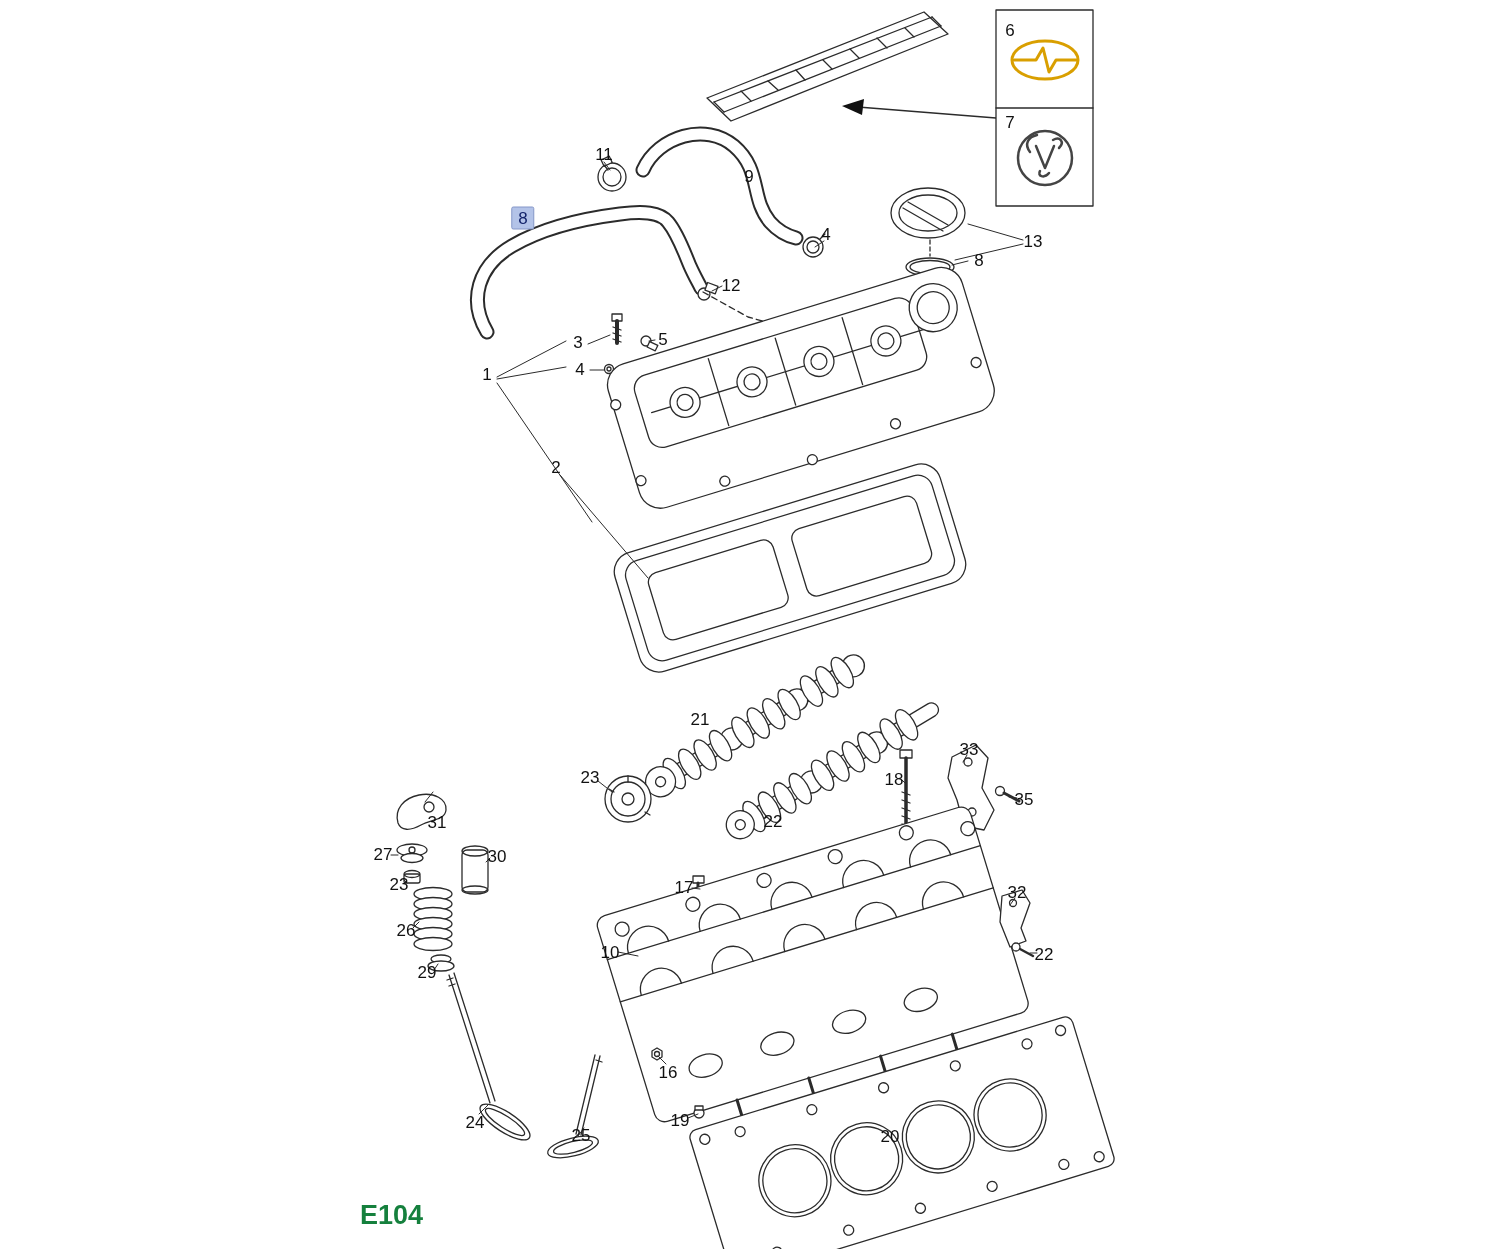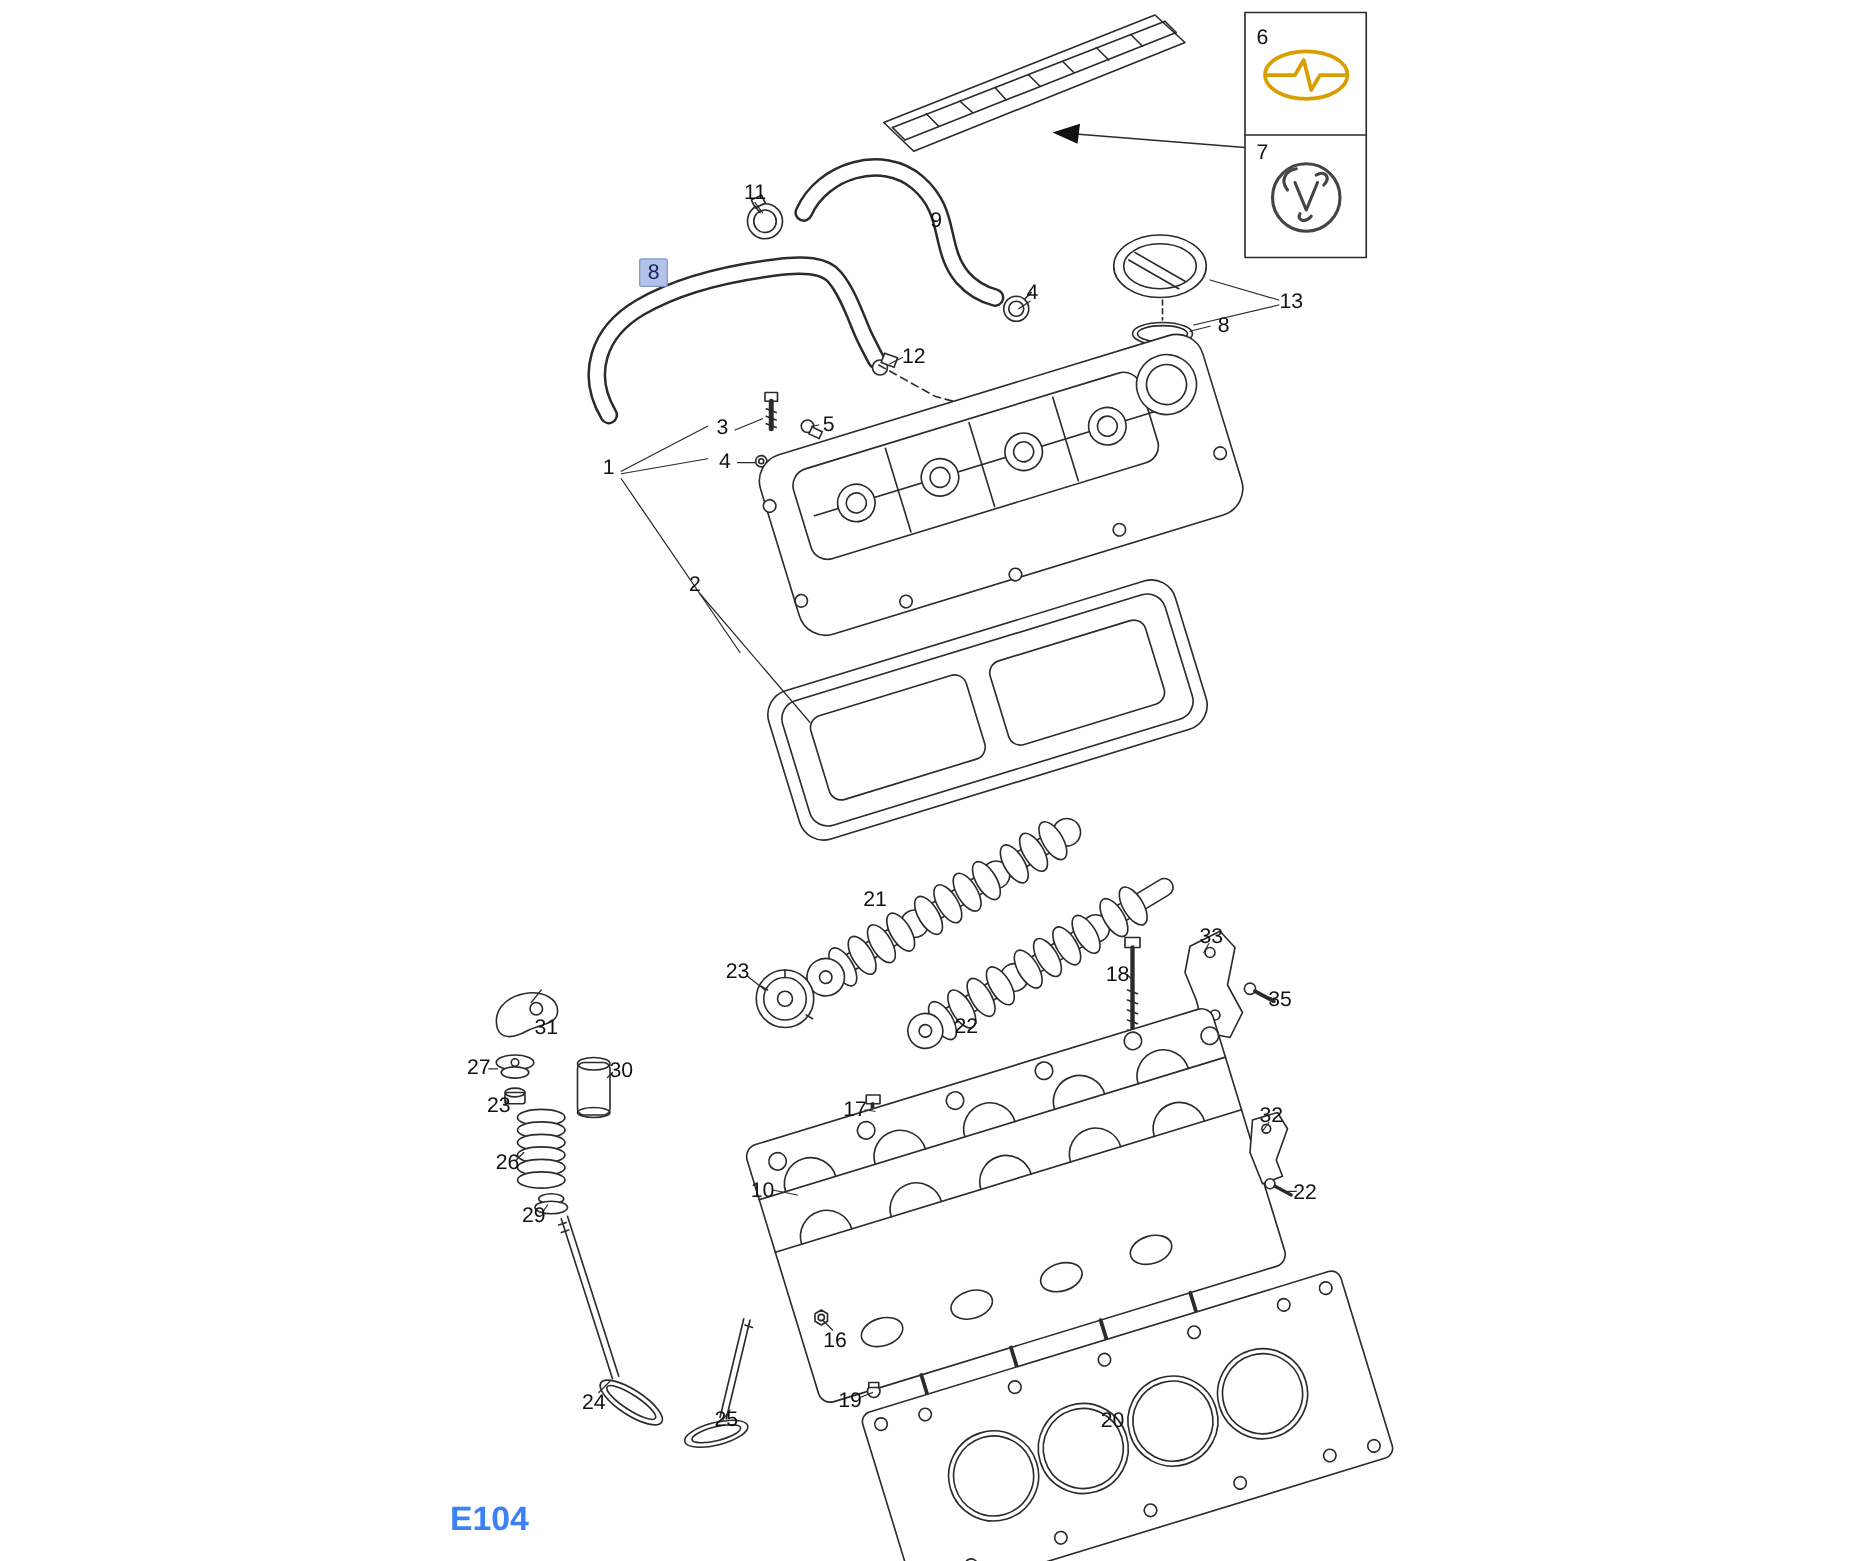--- a/index.html
+++ b/index.html
@@ -3,21 +3,21 @@
 <meta charset="utf-8">
 <style>
   html,body{margin:0;padding:0;background:#fff;}
   #stage{position:relative;width:1500px;height:1249px;background:#ffffff;overflow:hidden;
          font-family:"Liberation Sans",sans-serif;}
   #stage svg{position:absolute;left:0;top:0;}
   .callout{position:absolute;transform:translate(-50%,-50%);font-size:17px;color:#111;
            line-height:1;white-space:nowrap;user-select:none;}
   .callout.highlight{background:#b3c3e8;border:1px solid #8496c8;border-radius:2px;
            padding:2px 6px;color:#14246b;}
-  .figure-code{position:absolute;left:360px;top:1200px;font-size:27px;font-weight:bold;color:#3b82f6;}
+  .figure-code{position:absolute;left:360px;top:1200px;font-size:27px;font-weight:bold;color:#15803d;}
   .sketch{fill:none;stroke:#2b2b2b;stroke-width:1.3;stroke-linecap:round;stroke-linejoin:round;}
 </style>
 </head>
 <body>
 
 <div id="stage">
 
 <svg width="1500" height="1249" viewBox="0 0 1500 1249">
   <g class="sketch">
 

